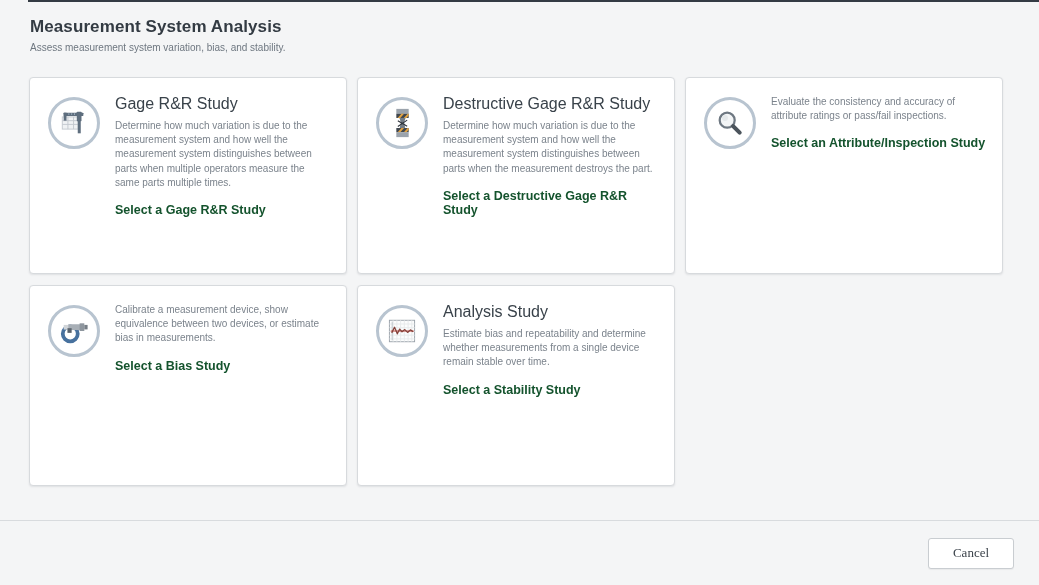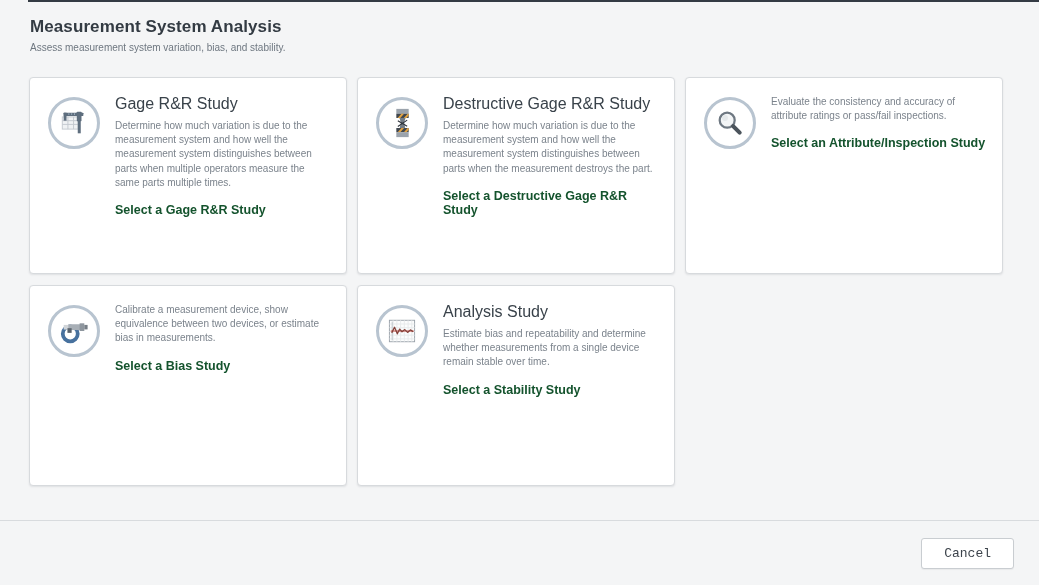--- a/index.html
+++ b/index.html
@@ -59,21 +59,21 @@
     border-top: 1px solid #d8dbde;
     display: flex; align-items: center; justify-content: flex-end;
     padding-right: 25px;
   }
   .cancel-btn {
     min-width: 86px; height: 31px;
     background: #ffffff;
     border: 1px solid #c9cdd1;
     border-radius: 3px;
     box-shadow: 0 1px 1px rgba(0,0,0,.05);
-    font-family: Liberation Mono, monospace; font-size: 13px; color: #3c434b;
+    font-family: Liberation Serif, serif; font-size: 13px; color: #3c434b;
     padding: 0 22px; cursor: pointer;
   }
   svg { display: block; }
 </style>
 </head>
 <body>
 
 <div class="screen">
   <div class="top-accent"></div>
 

